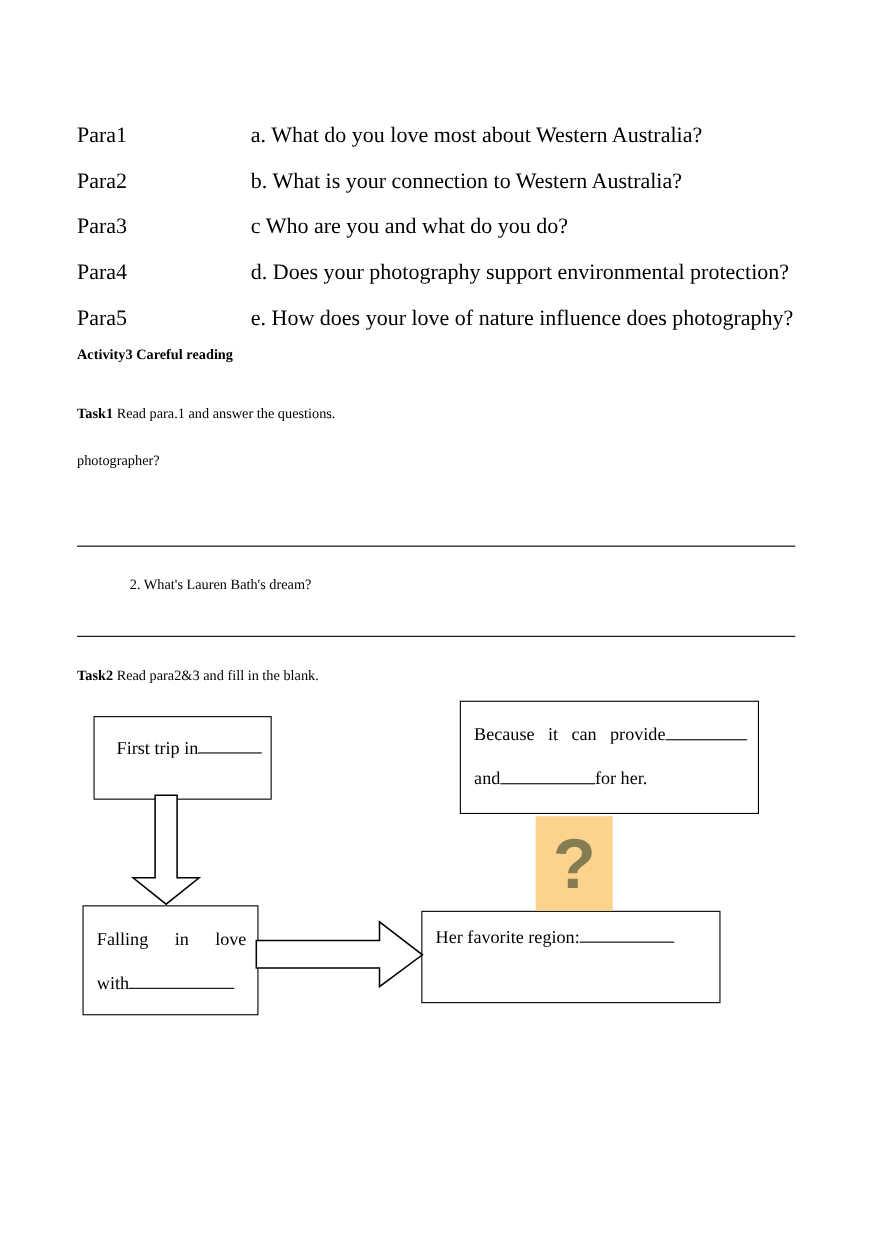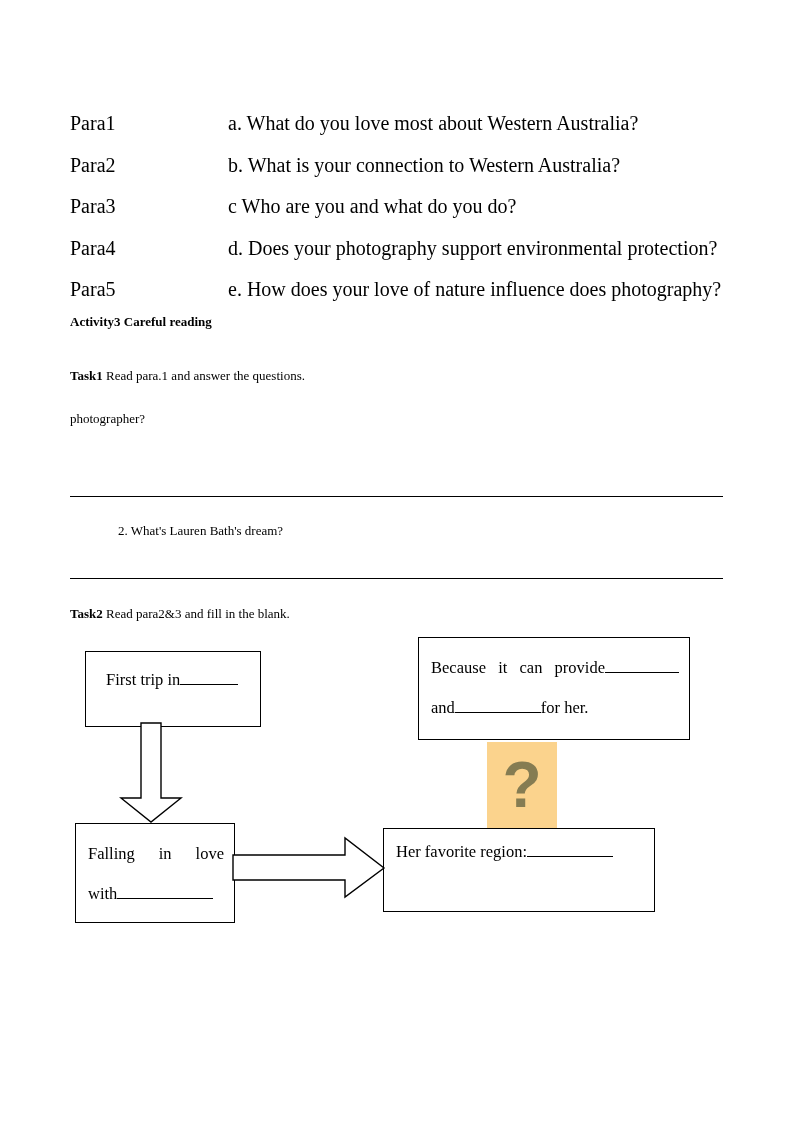--- a/index.html
+++ b/index.html
@@ -112,21 +112,21 @@
     border: 1.3px solid #000;
     background: #ffffff;
     box-sizing: border-box;
     font-size: 16.5px;
     line-height: 40px;
     padding: 8px 10px 8px 12px;
   }
   #box-first-trip {
     left: 85px;
     top: 651px;
-    width: 176px;
+    width: 162px;
     height: 76px;
     padding-left: 20px;
   }
   #box-falling {
     left: 75px;
     top: 823px;
     width: 160px;
     height: 100px;
     padding-top: 10px;
   }

